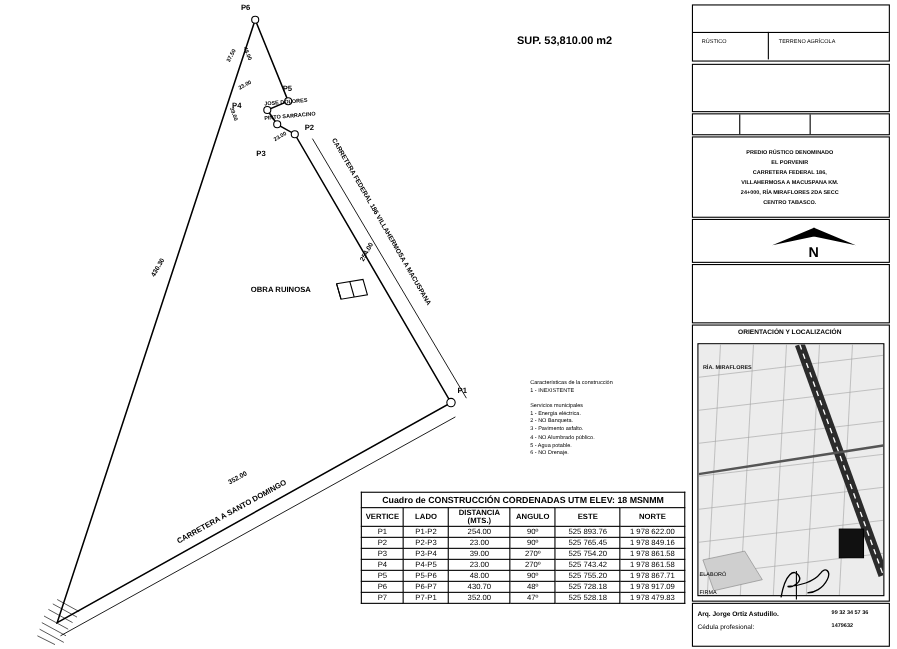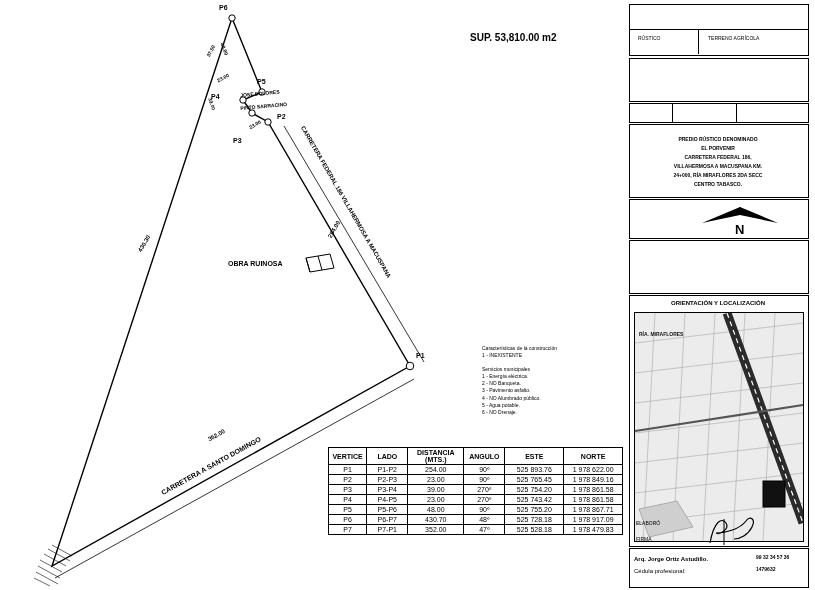--- a/index.html
+++ b/index.html
@@ -130,20 +130,21 @@
     <div>2 - NO Banqueta.</div>
     <div>3 - Pavimento asfalto.</div>
     <div>4 - NO Alumbrado público.</div>
     <div>5 - Agua potable.</div>
     <div>6 - NO Drenaje.</div>
   </div>
 
   <div class="t" id="plan-sup">SUP.  53,810.00 m2</div>
 
   <div class="tbl-wrap">
+    <div class="tbl-title">Cuadro de CONSTRUCCIÓN CORDENADAS UTM   ELEV: 18 MSNMM</div>
     <table class="ct">
       <thead>
         <tr>
           <th style="width:13%">VERTICE</th>
           <th style="width:14%">LADO</th>
           <th style="width:19%">DISTANCIA (MTS.)</th>
           <th style="width:14%">ANGULO</th>
           <th style="width:20%">ESTE</th>
           <th style="width:20%">NORTE</th>
         </tr>

